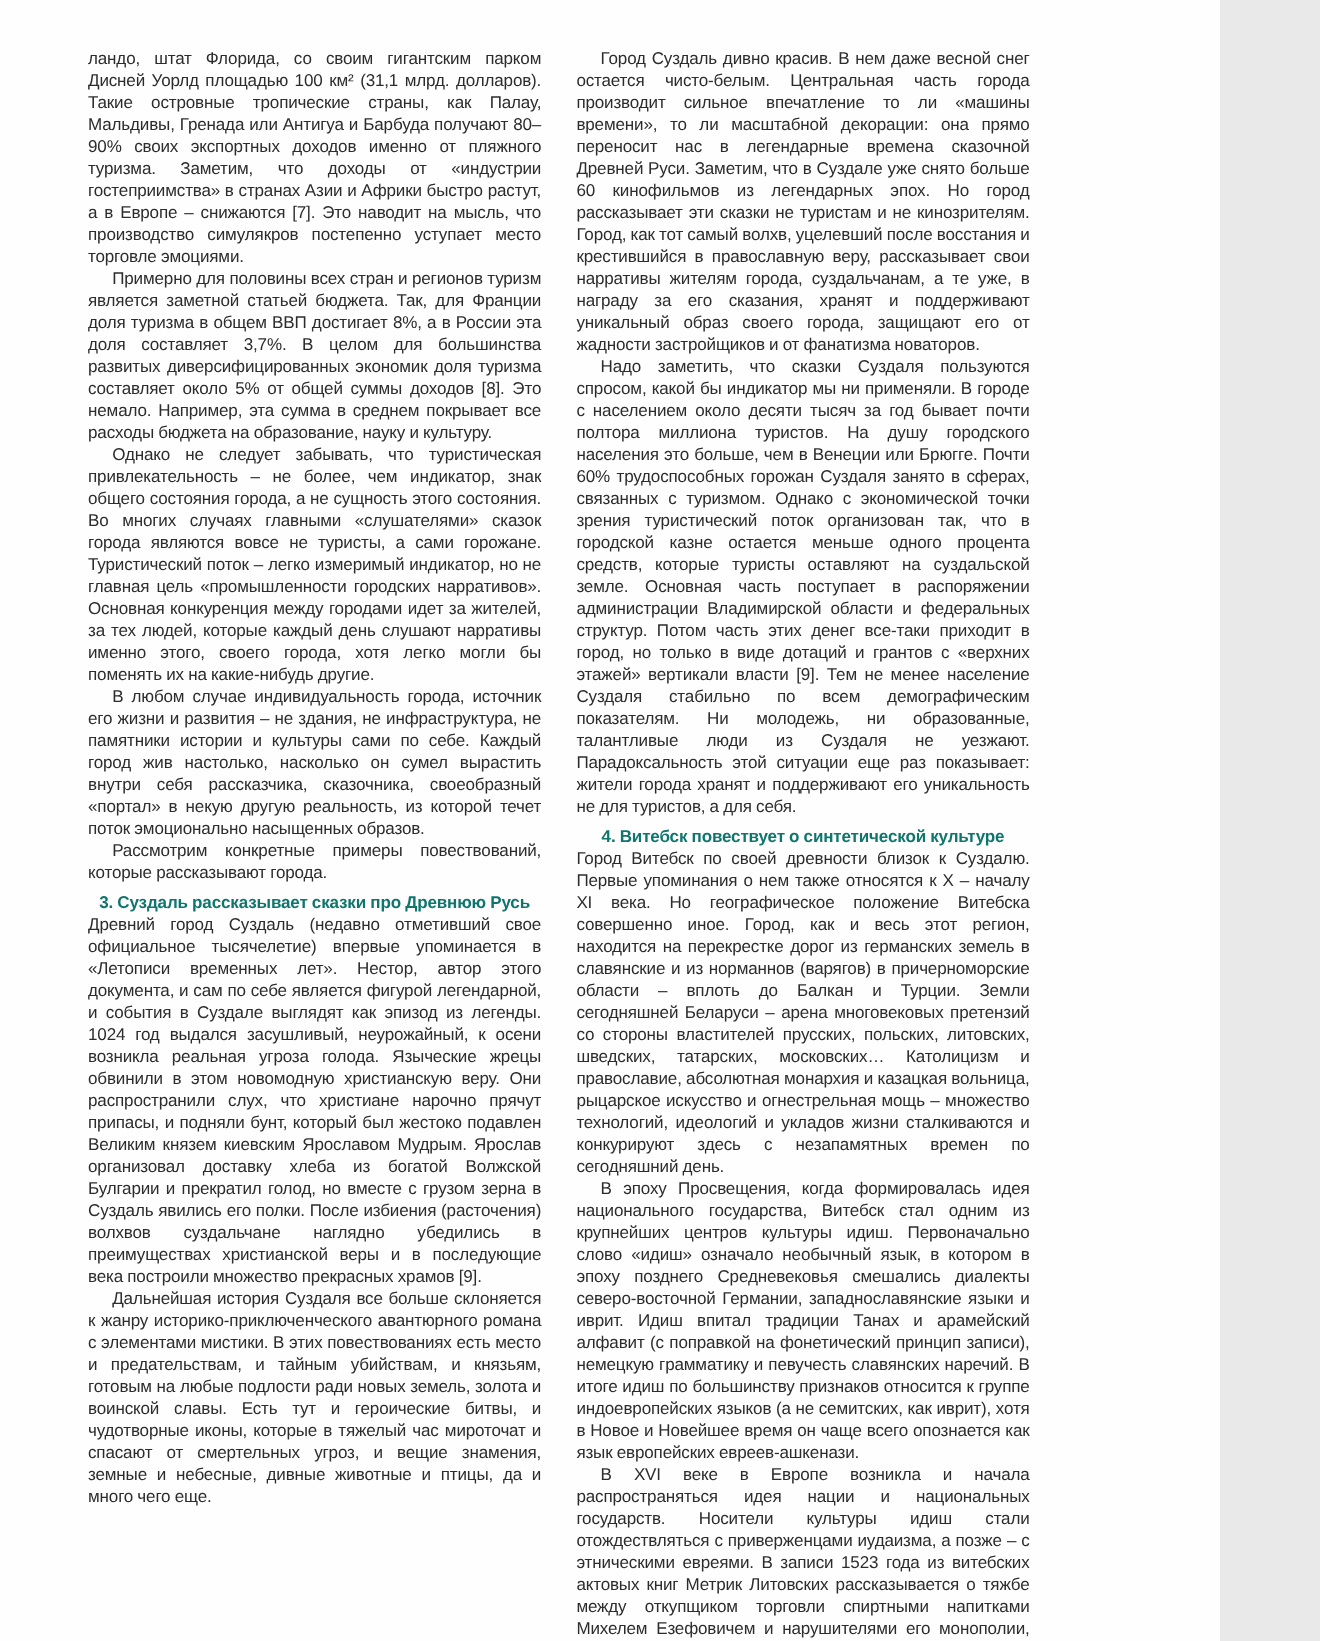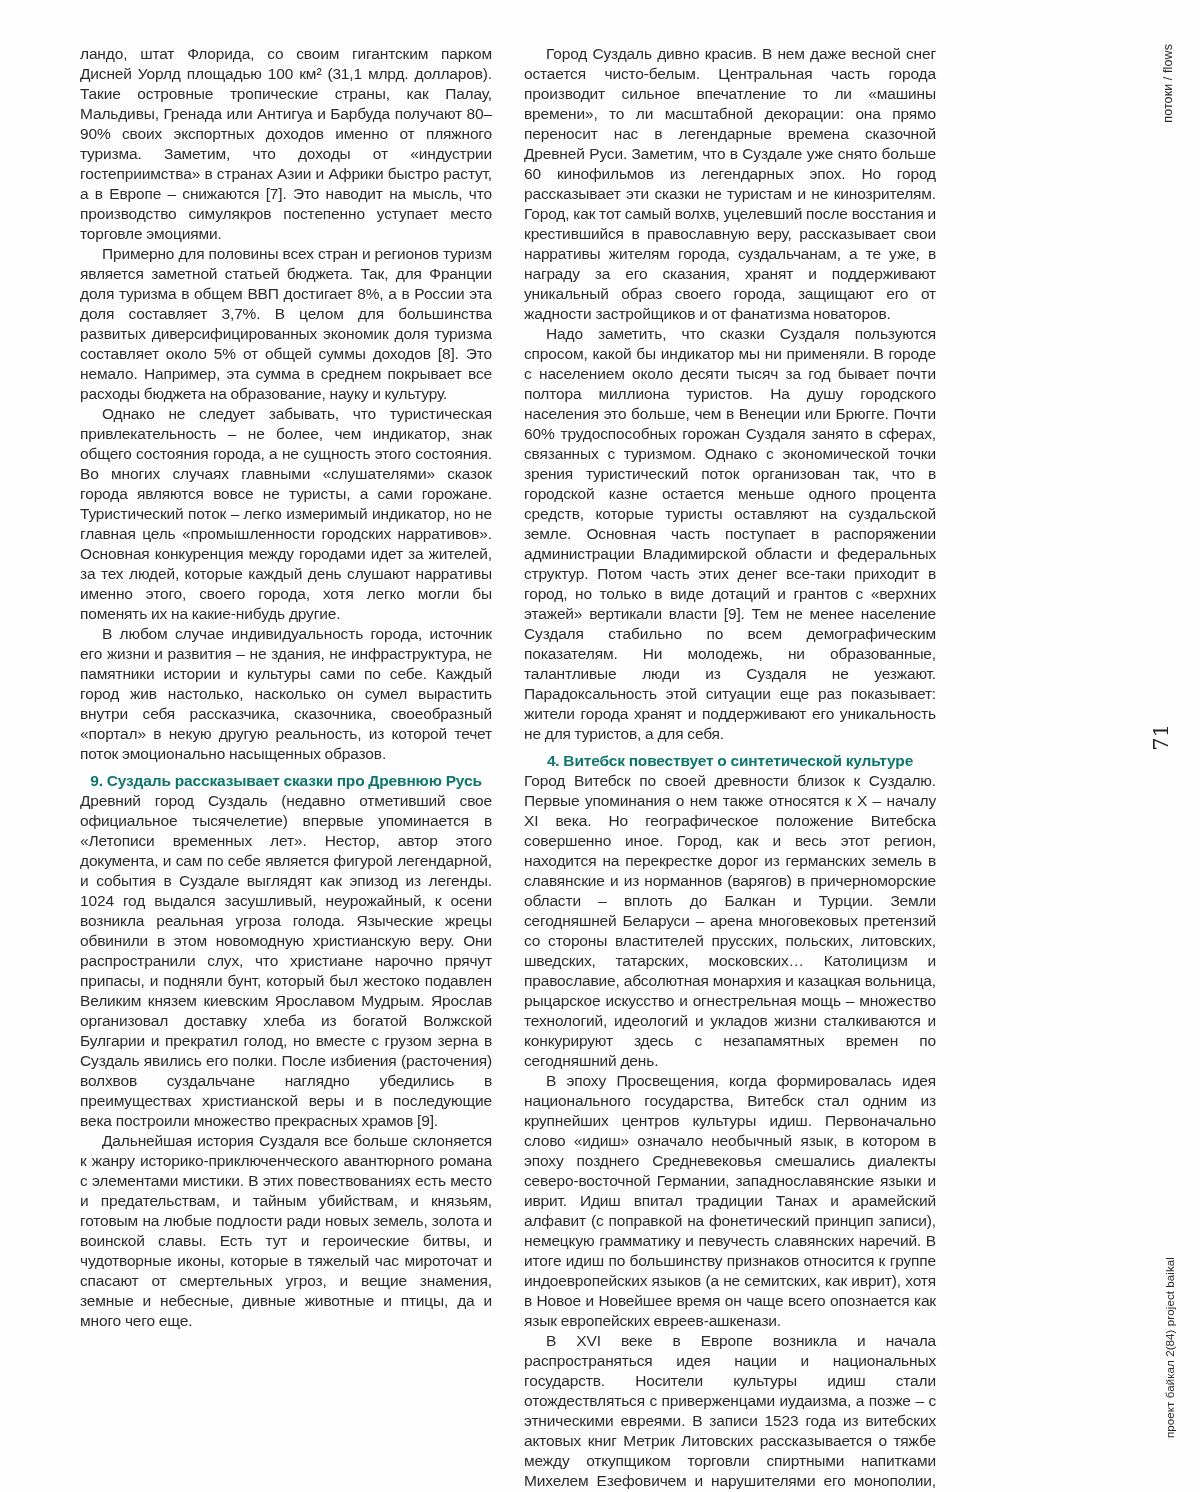--- a/index.html
+++ b/index.html
@@ -1,18 +1,18 @@
 <!DOCTYPE html>
 <html lang="ru"><head>
 <meta charset="utf-8">
 <style>
   html, body { margin: 0; padding: 0; background: #e9e9e9; }
   .page {
     position: relative;
-    width: 1200px;
+    width: 1109px;
     height: 1492px;
     background: #fefefe;
     overflow: hidden;
     font-family: "Liberation Sans", "DejaVu Sans", sans-serif;
   }
   .columns {
     position: absolute;
     left: 80px;
     top: 44px;
     width: 856px;
@@ -76,21 +76,22 @@
 
 <div class="page">
 
   <main class="columns">
 
     <section class="col">
       <p class="flush">ландо, штат Флорида, со своим гигантским парком Дисней Уорлд площадью 100 км² (31,1 млрд. долларов). Такие островные тропические страны, как Палау, Мальдивы, Гренада или Антигуа и Барбуда получают 80–90% своих экспортных доходов именно от пляжного туризма. Заметим, что доходы от «индустрии гостеприимства» в странах Азии и Африки быстро растут, а в Европе – снижаются [7]. Это наводит на мысль, что производство симулякров постепенно уступает место торговле эмоциями.</p>
       <p>Примерно для половины всех стран и регионов туризм является заметной статьей бюджета. Так, для Франции доля туризма в общем ВВП достигает 8%, а в России эта доля составляет 3,7%. В целом для большинства развитых диверсифицированных экономик доля туризма составляет около 5% от общей суммы доходов [8]. Это немало. Например, эта сумма в среднем покрывает все расходы бюджета на образование, науку и культуру.</p>
       <p>Однако не следует забывать, что туристическая привлекательность – не более, чем индикатор, знак общего состояния города, а не сущность этого состояния. Во многих случаях главными «слушателями» сказок города являются вовсе не туристы, а сами горожане. Туристический поток – легко измеримый индикатор, но не главная цель «промышленности городских нарративов». Основная конкуренция между городами идет за жителей, за тех людей, которые каждый день слушают нарративы именно этого, своего города, хотя легко могли бы поменять их на какие-нибудь другие.</p>
       <p>В любом случае индивидуальность города, источник его жизни и развития – не здания, не инфраструктура, не памятники истории и культуры сами по себе. Каждый город жив настолько, насколько он сумел вырастить внутри себя рассказчика, сказочника, своеобразный «портал» в некую другую реальность, из которой течет поток эмоционально насыщенных образов.</p>
-      <h3>9. Суздаль рассказывает сказки про Древнюю Русь</h3>
+      <p>Рассмотрим конкретные примеры повествований, которые рассказывают города.</p>
+      <h3>3. Суздаль рассказывает сказки про Древнюю Русь</h3>
       <p class="flush">Древний город Суздаль (недавно отметивший свое официальное тысячелетие) впервые упоминается в «Летописи временных лет». Нестор, автор этого документа, и сам по себе является фигурой легендарной, и события в Суздале выглядят как эпизод из легенды. 1024 год выдался засушливый, неурожайный, к осени возникла реальная угроза голода. Языческие жрецы обвинили в этом новомодную христианскую веру. Они распространили слух, что христиане нарочно прячут припасы, и подняли бунт, который был жестоко подавлен Великим князем киевским Ярославом Мудрым. Ярослав организовал доставку хлеба из богатой Волжской Булгарии и прекратил голод, но вместе с грузом зерна в Суздаль явились его полки. После избиения (расточения) волхвов суздальчане наглядно убедились в преимуществах христианской веры и в последующие века построили множество прекрасных храмов [9].</p>
       <p>Дальнейшая история Суздаля все больше склоняется к жанру историко-приключенческого авантюрного романа с элементами мистики. В этих повествованиях есть место и предательствам, и тайным убийствам, и князьям, готовым на любые подлости ради новых земель, золота и воинской славы. Есть тут и героические битвы, и чудотворные иконы, которые в тяжелый час мироточат и спасают от смертельных угроз, и вещие знамения, земные и небесные, дивные животные и птицы, да и много чего еще.</p>
     </section>
 
     <section class="col">
       <p>Город Суздаль дивно красив. В нем даже весной снег остается чисто-белым. Центральная часть города производит сильное впечатление то ли «машины времени», то ли масштабной декорации: она прямо переносит нас в легендарные времена сказочной Древней Руси. Заметим, что в Суздале уже снято больше 60 кинофильмов из легендарных эпох. Но город рассказывает эти сказки не туристам и не кинозрителям. Город, как тот самый волхв, уцелевший после восстания и крестившийся в православную веру, рассказывает свои нарративы жителям города, суздальчанам, а те уже, в награду за его сказания, хранят и поддерживают уникальный образ своего города, защищают его от жадности застройщиков и от фанатизма новаторов.</p>
       <p>Надо заметить, что сказки Суздаля пользуются спросом, какой бы индикатор мы ни применяли. В городе с населением около десяти тысяч за год бывает почти полтора миллиона туристов. На душу городского населения это больше, чем в Венеции или Брюгге. Почти 60% трудоспособных горожан Суздаля занято в сферах, связанных с туризмом. Однако с экономической точки зрения туристический поток организован так, что в городской казне остается меньше одного процента средств, которые туристы оставляют на суздальской земле. Основная часть поступает в распоряжении администрации Владимирской области и федеральных структур. Потом часть этих денег все-таки приходит в город, но только в виде дотаций и грантов с «верхних этажей» вертикали власти [9]. Тем не менее население Суздаля стабильно по всем демографическим показателям. Ни молодежь, ни образованные, талантливые люди из Суздаля не уезжают. Парадоксальность этой ситуации еще раз показывает: жители города хранят и поддерживают его уникальность не для туристов, а для себя.</p>
       <h3>4. Витебск повествует о синтетической культуре</h3>
       <p class="flush">Город Витебск по своей древности близок к Суздалю. Первые упоминания о нем также относятся к X – началу XI века. Но географическое положение Витебска совершенно иное. Город, как и весь этот регион, находится на перекрестке дорог из германских земель в славянские и из норманнов (варягов) в причерноморские области – вплоть до Балкан и Турции. Земли сегодняшней Беларуси – арена многовековых претензий со стороны властителей прусских, польских, литовских, шведских, татарских, московских… Католицизм и православие, абсолютная монархия и казацкая вольница, рыцарское искусство и огнестрельная мощь – множество технологий, идеологий и укладов жизни сталкиваются и конкурируют здесь с незапамятных времен по сегодняшний день.</p>
       <p>В эпоху Просвещения, когда формировалась идея национального государства, Витебск стал одним из крупнейших центров культуры идиш. Первоначально слово «идиш» означало необычный язык, в котором в эпоху позднего Средневековья смешались диалекты северо-восточной Германии, западнославянские языки и иврит. Идиш впитал традиции Танах и арамейский алфавит (с поправкой на фонетический принцип записи), немецкую грамматику и певучесть славянских наречий. В итоге идиш по большинству признаков относится к группе индоевропейских языков (а не семитских, как иврит), хотя в Новое и Новейшее время он чаще всего опознается как язык европейских евреев-ашкенази.</p>

